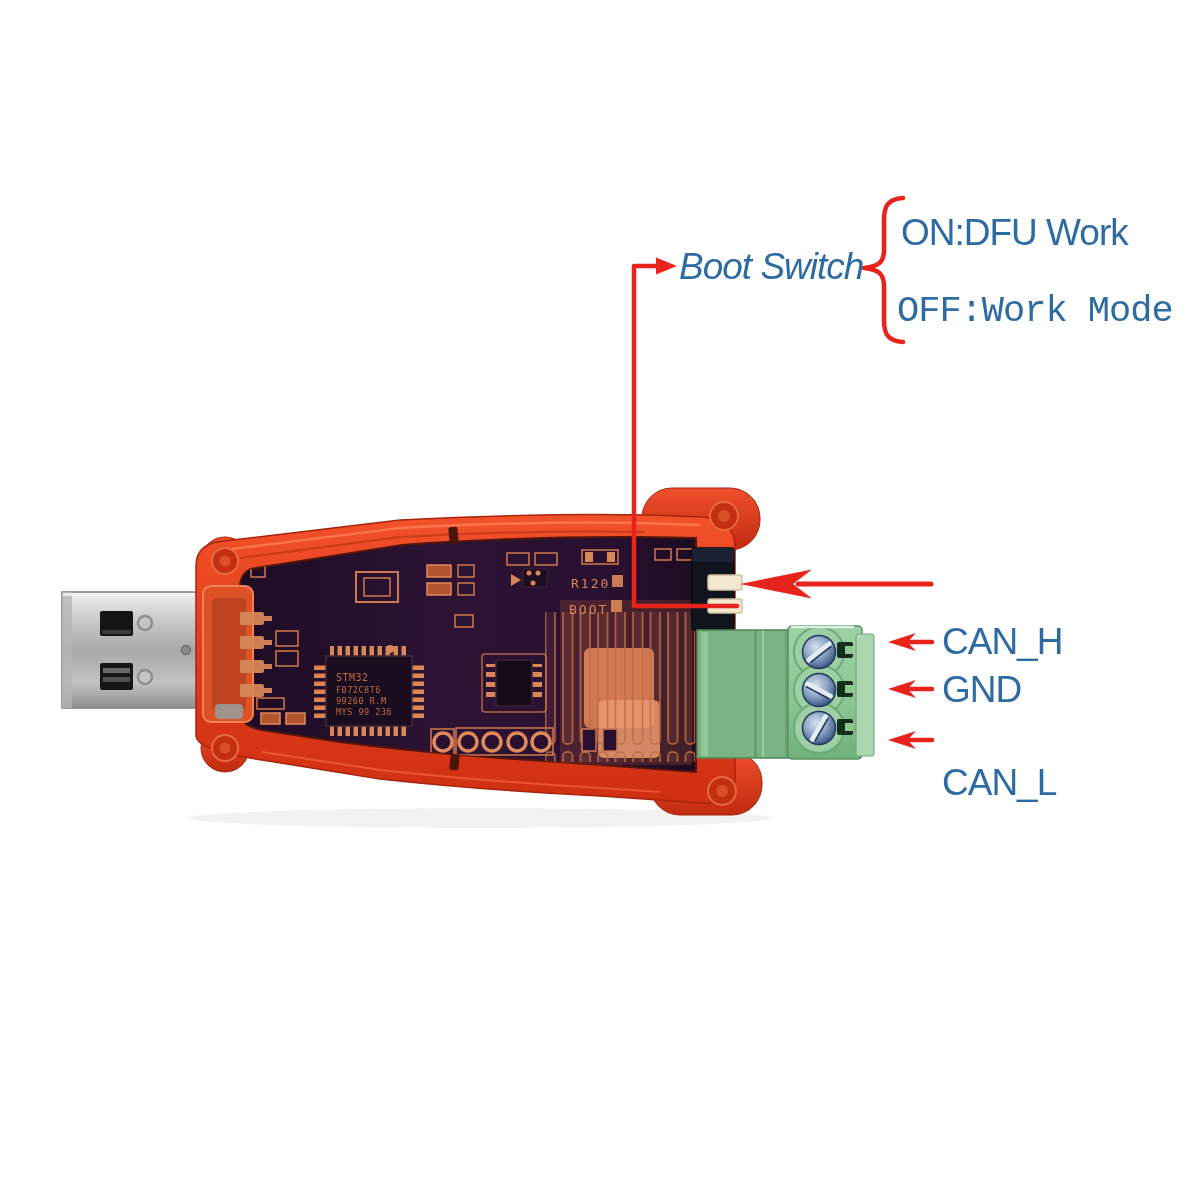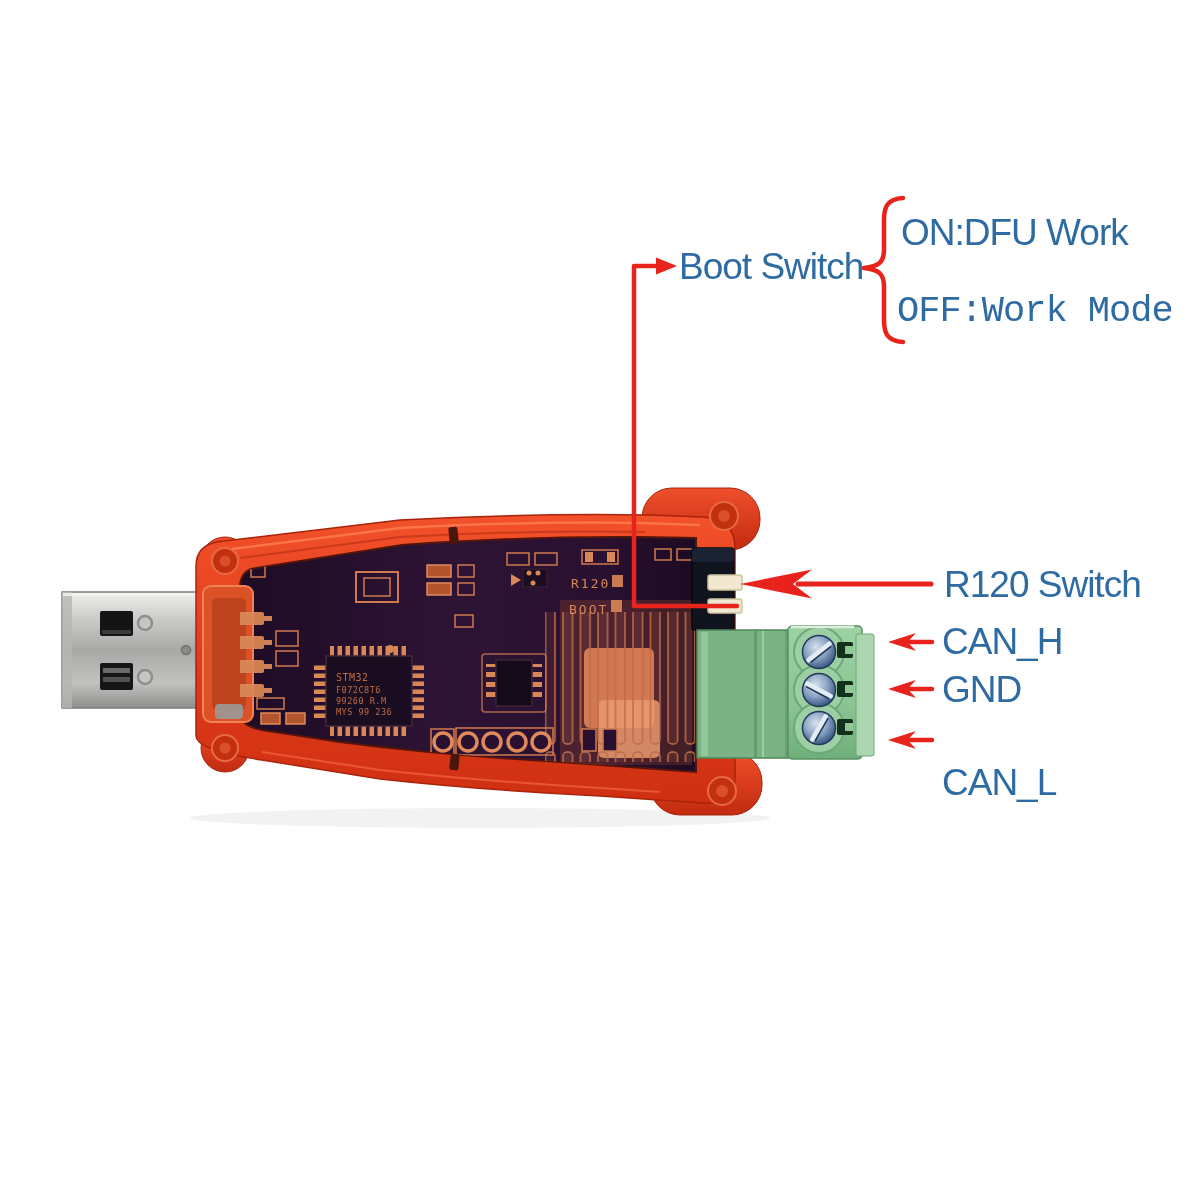--- a/index.html
+++ b/index.html
@@ -280,21 +280,20 @@
     <polygon class="arrow-fill" points="888,642 916,633 907.5,642 916,651"></polygon>
 
     <line class="arrow-stroke" stroke-width="4.5" x1="932" y1="689" x2="906" y2="689"></line>
     <polygon class="arrow-fill" points="888,689 916,680 907.5,689 916,698"></polygon>
 
     <line class="arrow-stroke" stroke-width="4.5" x1="932" y1="740" x2="906" y2="740"></line>
     <polygon class="arrow-fill" points="888,740 916,731 907.5,740 916,749"></polygon>
   </g>
 </svg>
 
-<div class="lbl" style="left:679px;top:246px;">Boot Switch</div>
+<div class="lbl" style="left:679px;top:246px;font-style:italic;">Boot Switch</div>
 <div class="lbl" style="left:901px;top:212px;">ON:DFU Work</div>
 <div class="lbl" style="left:897px;top:291px;font-family:Liberation Mono, monospace;">OFF:Work Mode</div>
-<div class="lbl" style="left:944px;top:564px;">R120 Switch</div>
 <div class="lbl" style="left:942px;top:621px;">CAN_H</div>
 <div class="lbl" style="left:942px;top:669px;">GND</div>
 <div class="lbl" style="left:942px;top:762px;">CAN_L</div>
 
 </div>
 
 </body></html>

